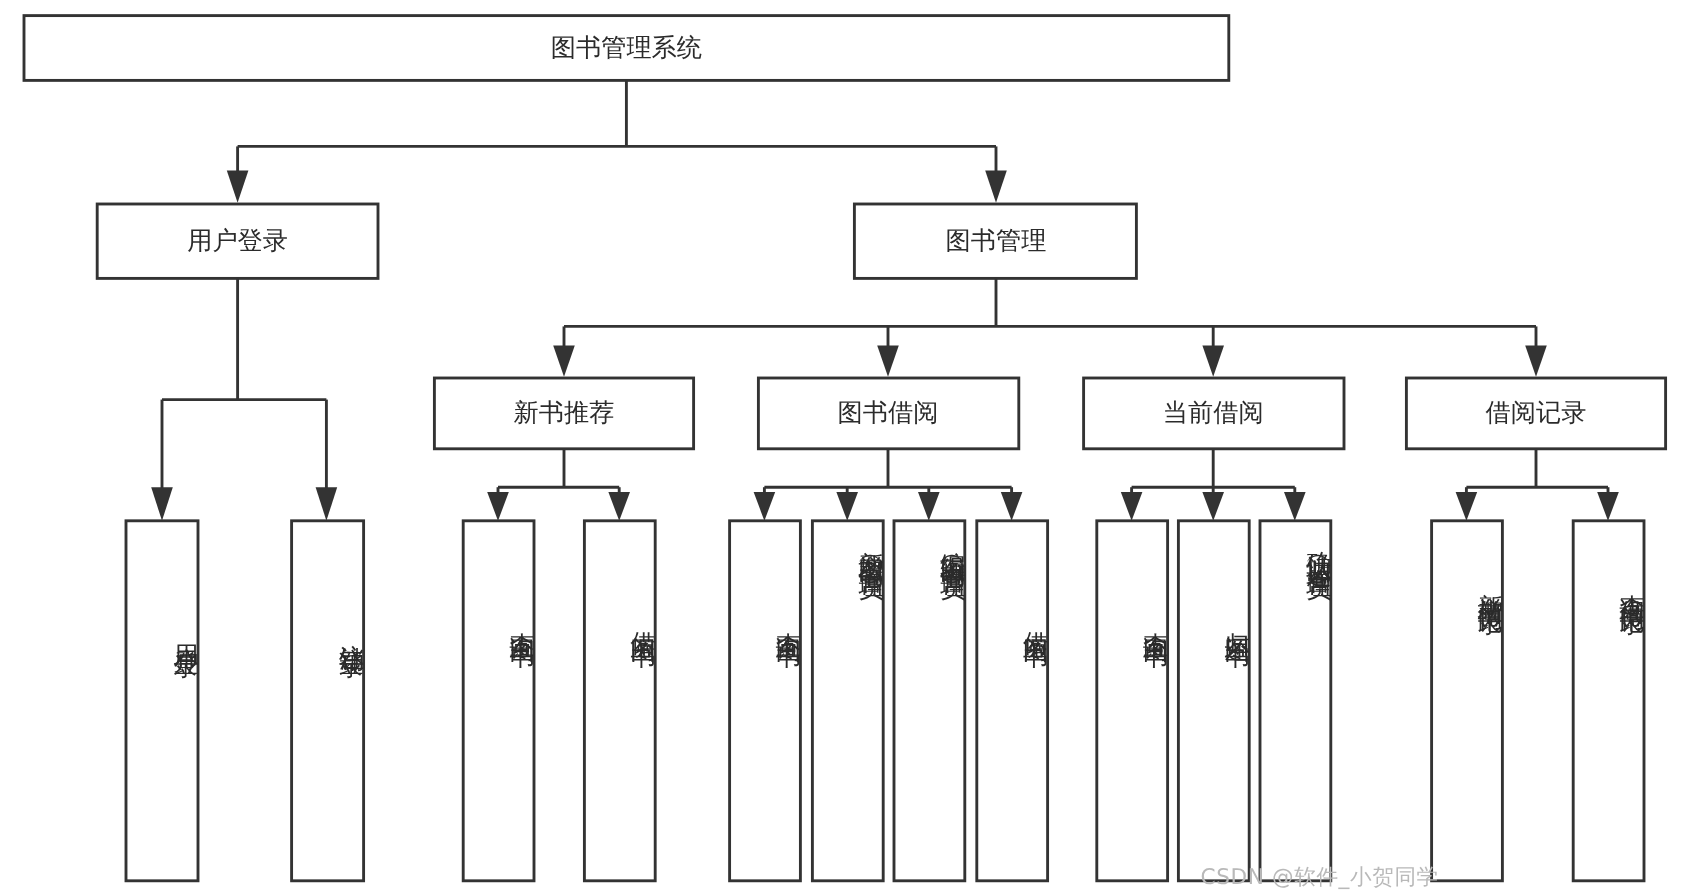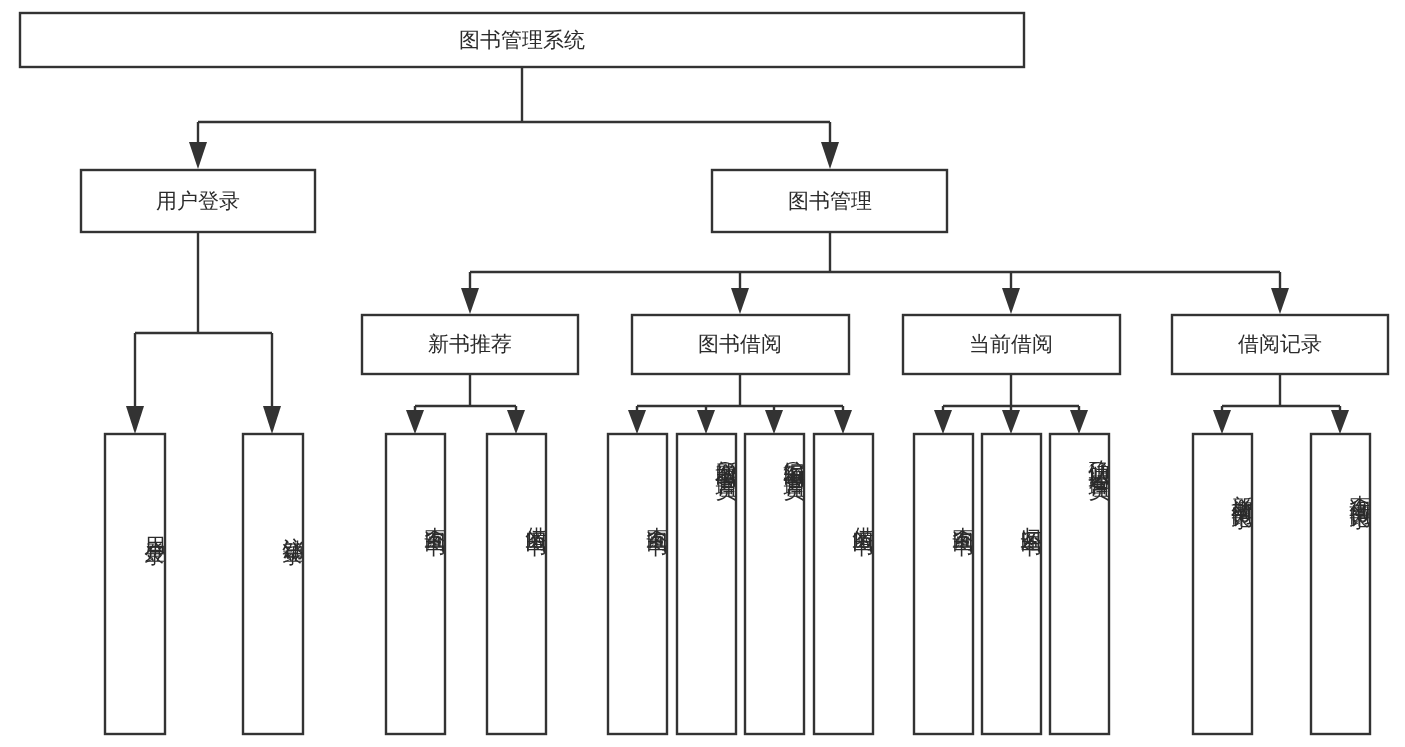--- a/index.html
+++ b/index.html
@@ -216,14 +216,15 @@
   <span class="node-label-v" style="left:745px; top:443px; width:59px; height:290px;">编辑图书（管理员）</span>
   <span class="node-label-v" style="left:814px; top:510px; width:59px; height:220px;">借阅图书</span>
 
   <span class="node-label-v" style="left:914px; top:510px; width:59px; height:220px;">查询图书</span>
   <span class="node-label-v" style="left:982px; top:510px; width:59px; height:220px;">归还图书</span>
   <span class="node-label-v" style="left:1050px; top:443px; width:59px; height:290px;">确认归还（管理员）</span>
 
   <span class="node-label-v" style="left:1193px; top:478px; width:59px; height:250px;">新增借阅记录</span>
   <span class="node-label-v" style="left:1311px; top:478px; width:59px; height:250px;">查询借阅记录</span>
 
+  <div class="watermark">CSDN @软件_小贺同学</div>
 
 </div>
 
 </body></html>

